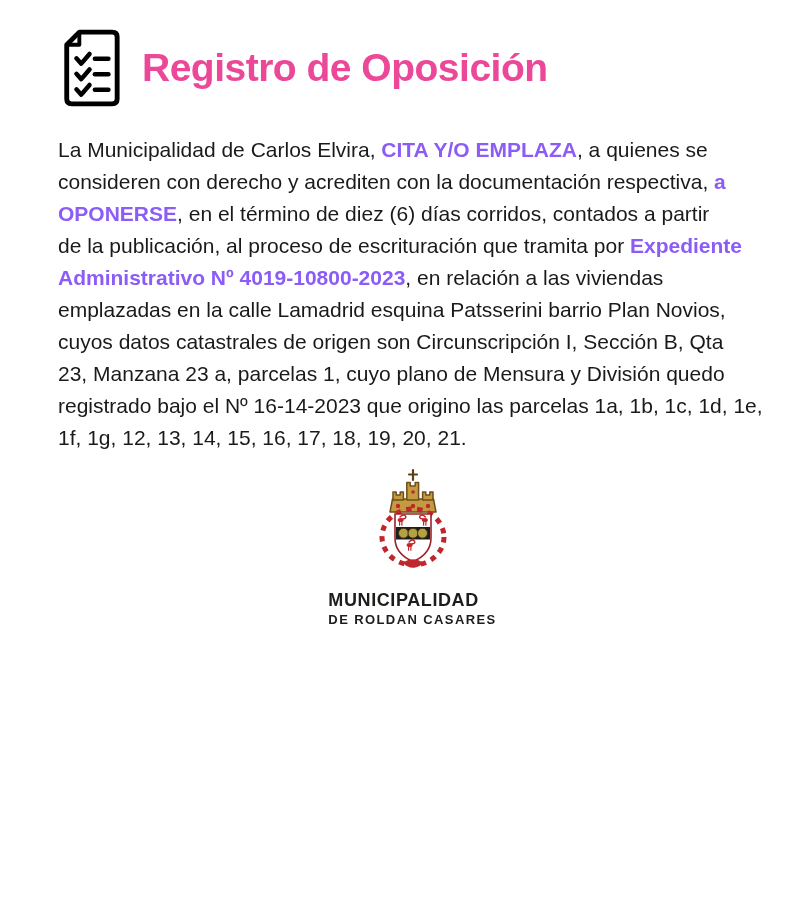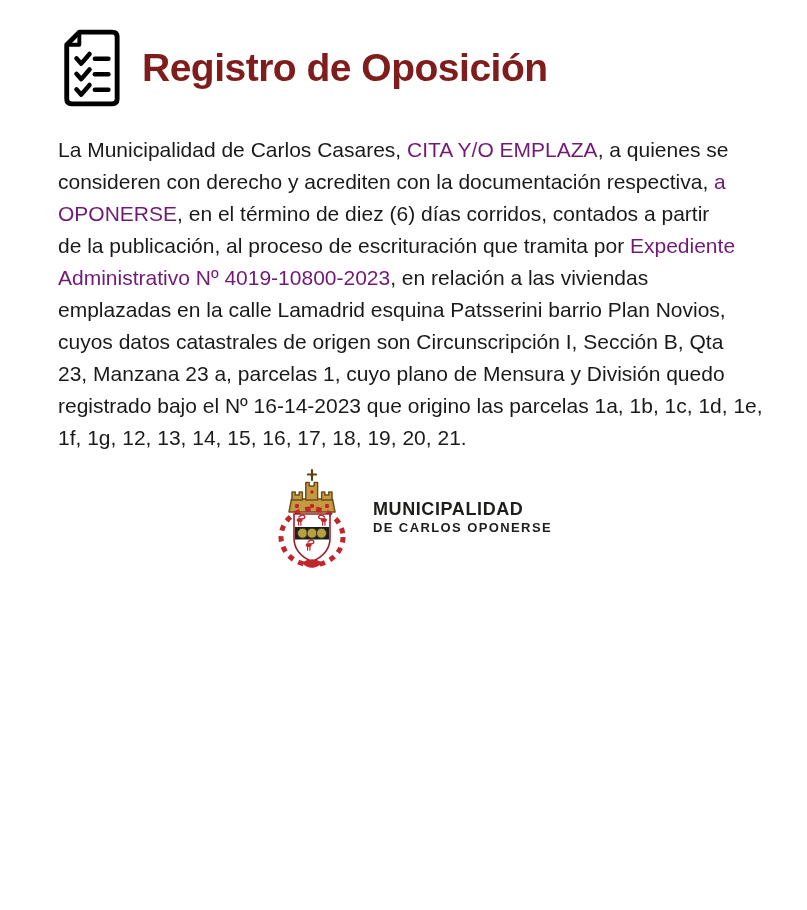--- a/index.html
+++ b/index.html
@@ -14,41 +14,42 @@
 
   
   .header { display: flex; align-items: center; gap: 20px; }
   .doc-icon { width: 64px; height: 80px; flex: 0 0 auto; }
   .title {
     margin: 0;
     font-size: 39px;
     line-height: 1.05;
     font-weight: 700;
     letter-spacing: -0.5px;
-    color: #7f1d1d;
+    color: #ec4899;
   }
 
   
   .notice-body { margin-top: 26px; width: 716px; }
   .para {
     margin: 0 0 10px 0;
     font-size: 21px;
     line-height: 32px;
     white-space: pre-line;
     color: #1a1a1a;
   }
-  .para strong { font-weight: 400; color: #701a75; }
+  .para strong { font-weight: 700; color: #8b5cf6; }
 
   
   .footer {
     margin-top: 14px;
     display: flex;
     align-items: center;
     justify-content: center;
     gap: 22px;
+    flex-direction: column;
   }
   .arms { width: 78px; height: 100px; flex: 0 0 auto; }
   .org { color: #1d1d1b; }
   .org-1 { font-size: 18px; font-weight: 700; letter-spacing: 0.6px; line-height: 1.2; }
   .org-2 { font-size: 13px; font-weight: 700; letter-spacing: 1.4px; line-height: 1.3; }
 </style>
 </head>
 <body>
 
 <div class="page">
@@ -63,21 +64,21 @@
         <path d="M19 47 l5 5.5 l8.5 -10"></path>
         <path d="M38 47.5 H52"></path>
         <path d="M19 63 l5 5.5 l8.5 -10"></path>
         <path d="M38 63.5 H52"></path>
       </g>
     </svg>
     <h1 class="title">Registro de Oposición</h1>
   </div>
 
   <div class="notice-body">
-      <p class="para"><span>La Municipalidad de Carlos Casares, </span><strong>CITA Y/O EMPLAZA</strong><span>, a quienes se
+      <p class="para"><span>La Municipalidad de Carlos Elvira, </span><strong>CITA Y/O EMPLAZA</strong><span>, a quienes se
 consideren con derecho y acrediten con la documentación respectiva, </span><strong>a
 OPONERSE</strong><span>, en el término de diez (6) días corridos, contados a partir
 de la publicación, al proceso de escrituración que tramita por </span><strong>Expediente
 Administrativo Nº 4019-10800-2023</strong><span>, en relación a las viviendas
 emplazadas en la calle Lamadrid esquina Patsserini barrio Plan Novios,
 cuyos datos catastrales de origen son Circunscripción I, Sección B, Qta
 23, Manzana 23 a, parcelas 1, cuyo plano de Mensura y División quedo
 registrado bajo el Nº 16-14-2023 que origino las parcelas 1a, 1b, 1c, 1d, 1e,
 1f, 1g, 12, 13, 14, 15, 16, 17, 18, 19, 20, 21.</span></p>
     </div>
@@ -122,17 +123,17 @@
         <rect x="22" y="59" width="34" height="12.5" fill="#1d1d1b"></rect>
         <circle cx="29.5" cy="65.2" r="5" fill="#b5a042" stroke="#3b3213" stroke-width="1"></circle>
         <circle cx="39" cy="65.2" r="5" fill="#b5a042" stroke="#3b3213" stroke-width="1"></circle>
         <circle cx="48.5" cy="65.2" r="5" fill="#b5a042" stroke="#3b3213" stroke-width="1"></circle>
       </g>
 
       <path d="M29 94.5 q10 -6.5 20 0 q-3 5 -10 5 q-7 0 -10 -5 Z" fill="#c0272d"></path>
     </svg>
     <div class="org">
       <div class="org-1">MUNICIPALIDAD</div>
-      <div class="org-2">DE CARLOS OPONERSE</div>
+      <div class="org-2">DE ROLDAN CASARES</div>
     </div>
   </div>
 
 </div>
 
 </body></html>

